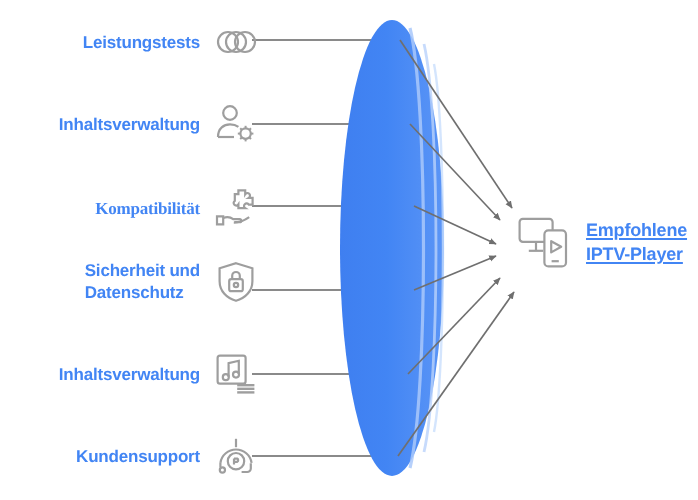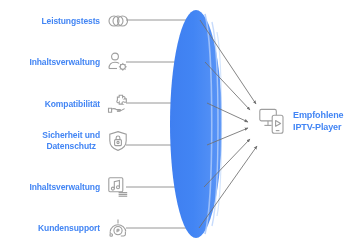--- a/index.html
+++ b/index.html
@@ -20,21 +20,21 @@
     align-items:center;
     justify-content:flex-end;
     gap:6px;
     width:130px;
     left:0;
   }
   .feature-label{
     color:#4285F4;
     font-size:8.5px;
     font-weight:bold;
-    text-align:center;
+    text-align:left;
     line-height:1.25;
     letter-spacing:-0.1px;
     white-space:pre-line;
   }
   .feature-icon{
     width:24px;height:24px;
     flex:0 0 24px;
     display:block;
   }
   .feature-icon svg{display:block;}
@@ -45,20 +45,21 @@
     display:flex;align-items:center;gap:5px;
   }
   .target-icon{width:30px;height:30px;flex:0 0 30px;}
   .target-label{
     color:#4285F4;
     font-size:9px;
     font-weight:bold;
     line-height:1.35;
     white-space:pre-line;
     letter-spacing:-0.1px;
+    text-decoration:underline;
   }
 </style>
 </head>
 <body>
 
 <div id="stage">
 
   <svg class="svg-layer" viewBox="0 0 349 250">
     <defs>
       <marker id="arrowhead" markerWidth="5" markerHeight="5" refX="4" refY="2.5" orient="auto">
@@ -123,21 +124,21 @@
           <path d="M19.4 16.8 L20.7 16.8"></path>
           <path d="M14.1 14.1 L15 15"></path>
           <path d="M18.6 18.6 L19.5 19.5"></path>
           <path d="M19.5 14.1 L18.6 15"></path>
           <path d="M15 18.6 L14.1 19.5"></path>
         </g>
       </svg>
     </span>
   </div>
 
-  <div class="feature-row" style="top:92px;">
+  <div class="feature-row" style="top:92px;font-family:Liberation Serif, serif;">
     <span class="feature-label">Kompatibilität</span>
     <span class="feature-icon">
       <svg viewBox="0 0 24 24" width="24" height="24" fill="none" stroke="#9e9e9e" stroke-width="1.1">
         <path d="M13.2 3.2 L16.6 3.2 L16.6 5.1 A1.3 1.3 0 1 1 18.4 6.9 L20.3 6.9 L20.3 10.3 L18.4 10.3 A1.3 1.3 0 1 0 16.6 12.1 L13.2 12.1 L13.2 10.2 A1.3 1.3 0 1 1 11.4 8.4 L11.4 5.1 L13.2 5.1 Z"></path>
         <path d="M2.5 16.2 L5.6 16.2 L5.6 20.2 L2.5 20.2 Z"></path>
         <path d="M5.6 17 C7.5 16.3 9.3 16.6 10.6 17.6 L13.9 17.6 C14.8 17.6 14.8 19.1 13.9 19.1 L11.2 19.1"></path>
         <path d="M10.9 19.3 C13.4 19.3 16.2 18.3 18.6 16.6"></path>
       </svg>
     </span>
   </div>

